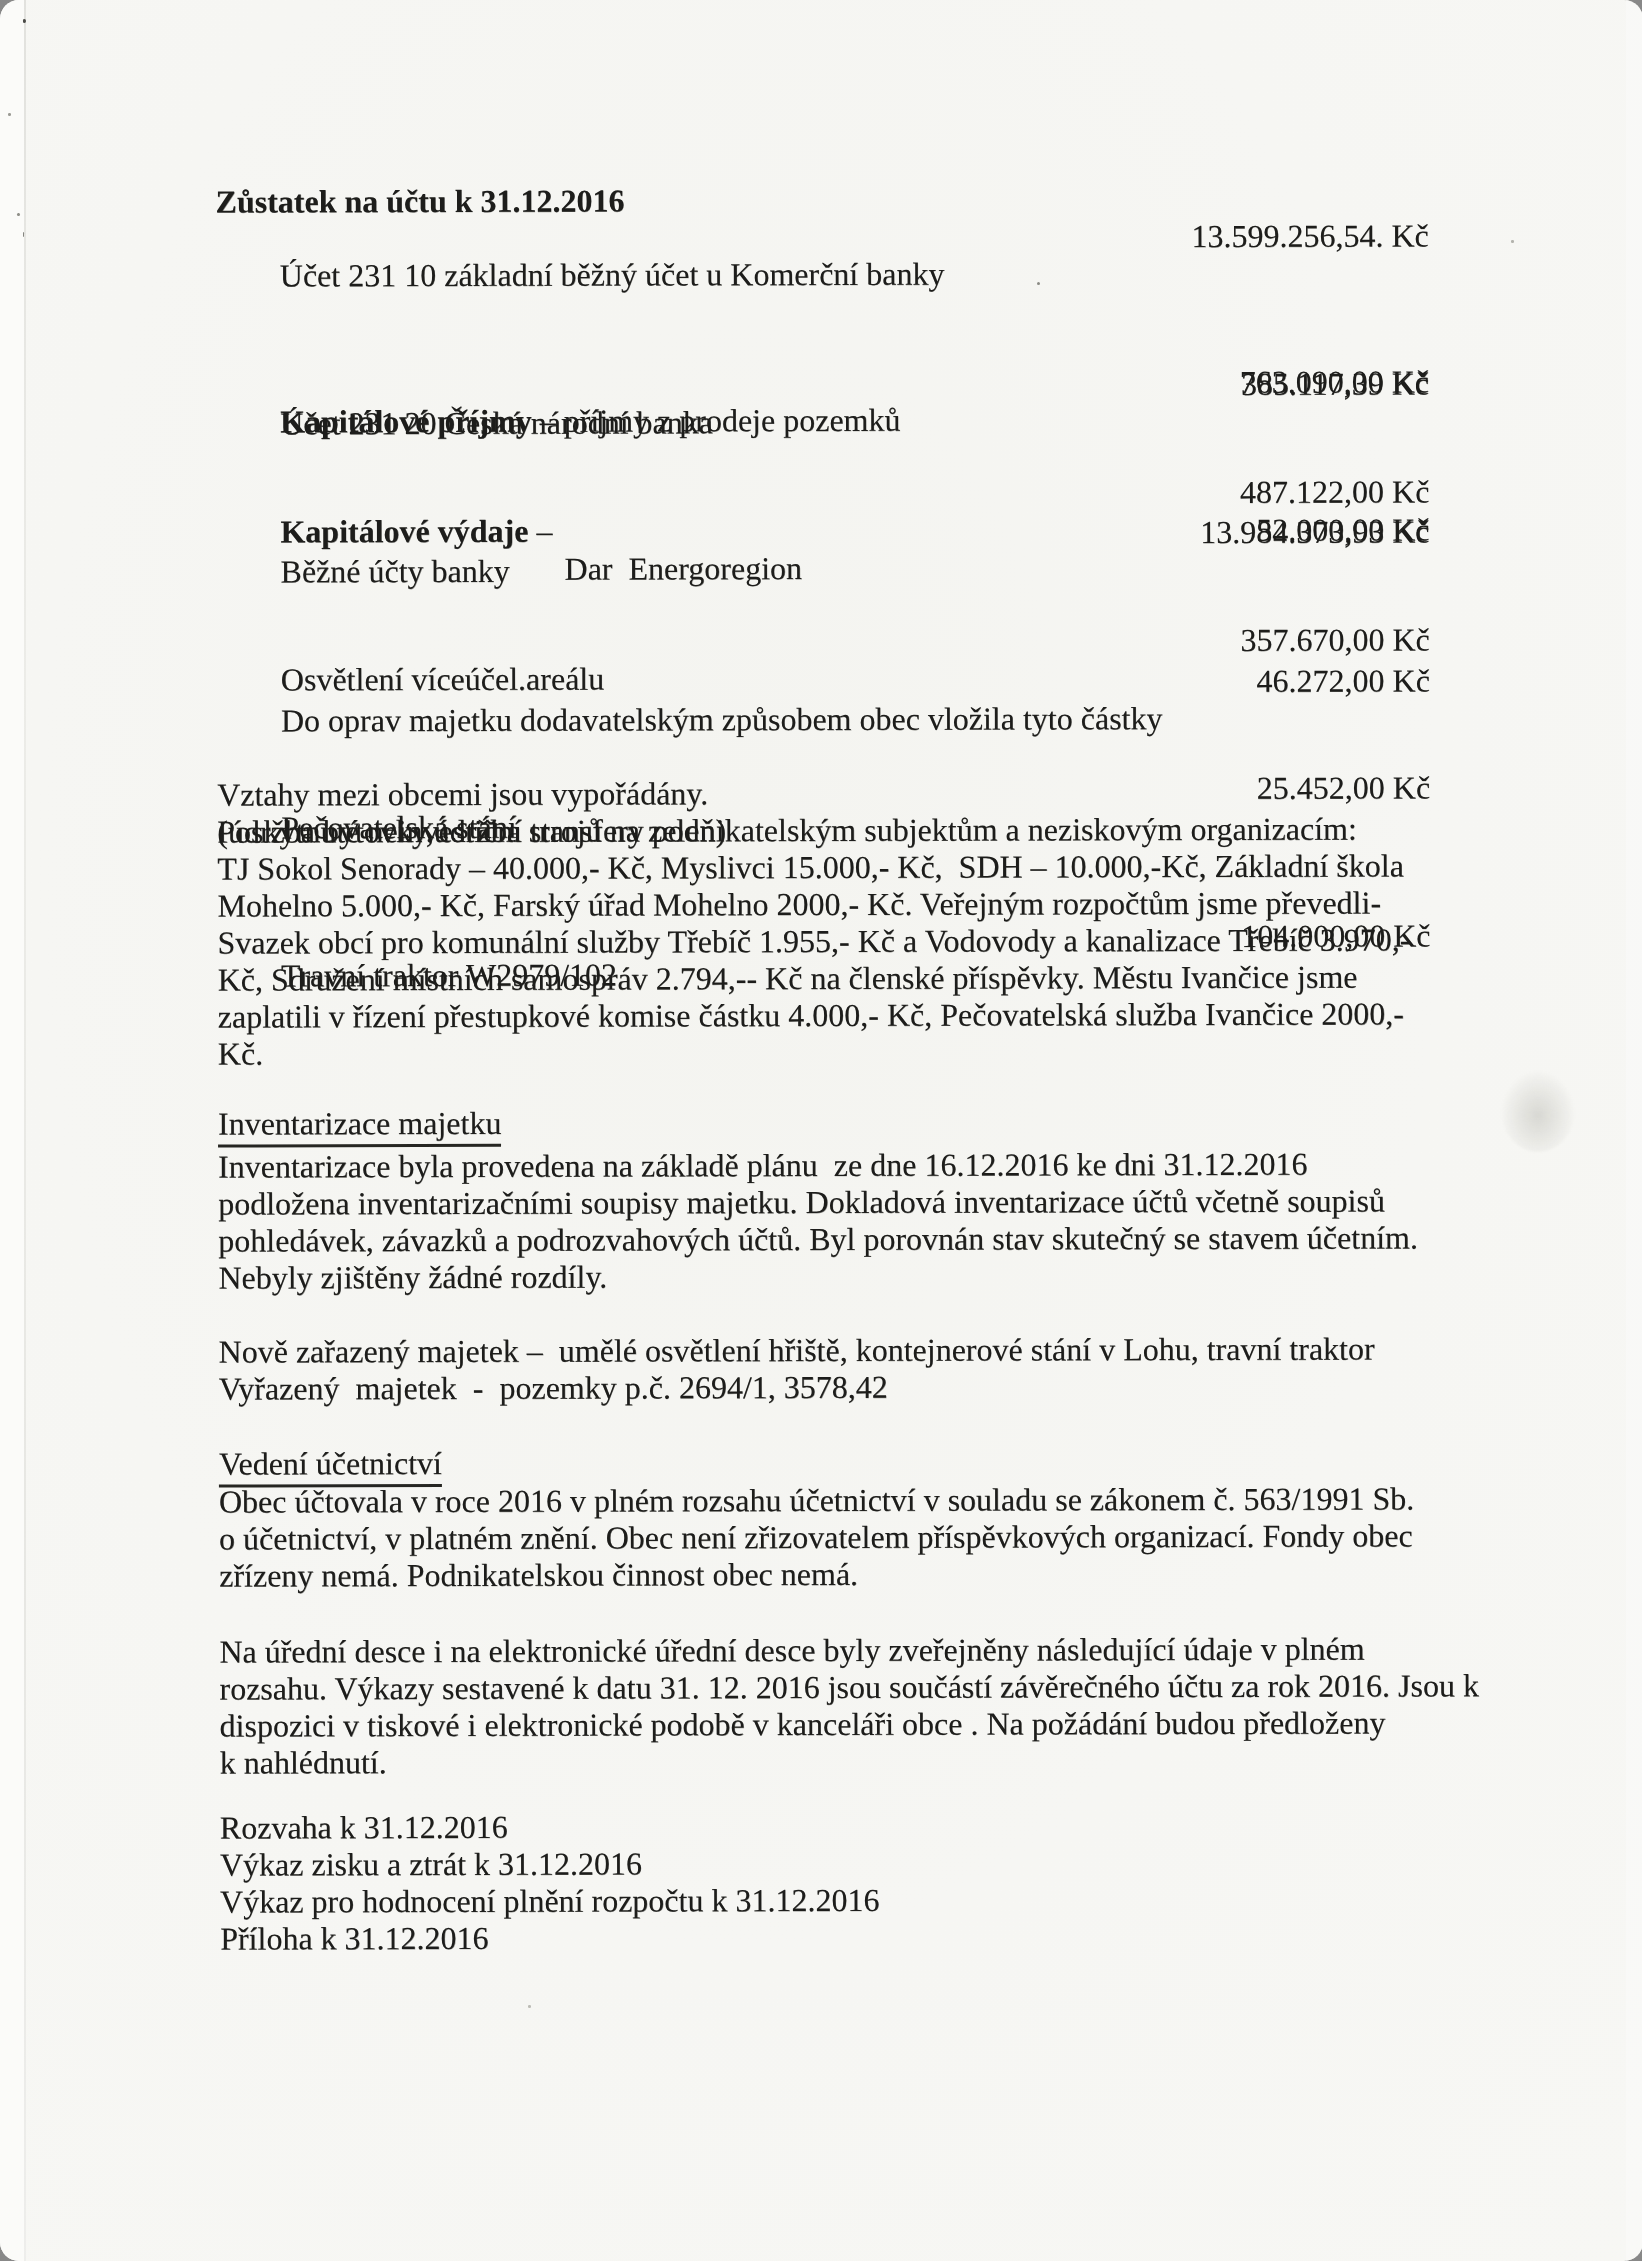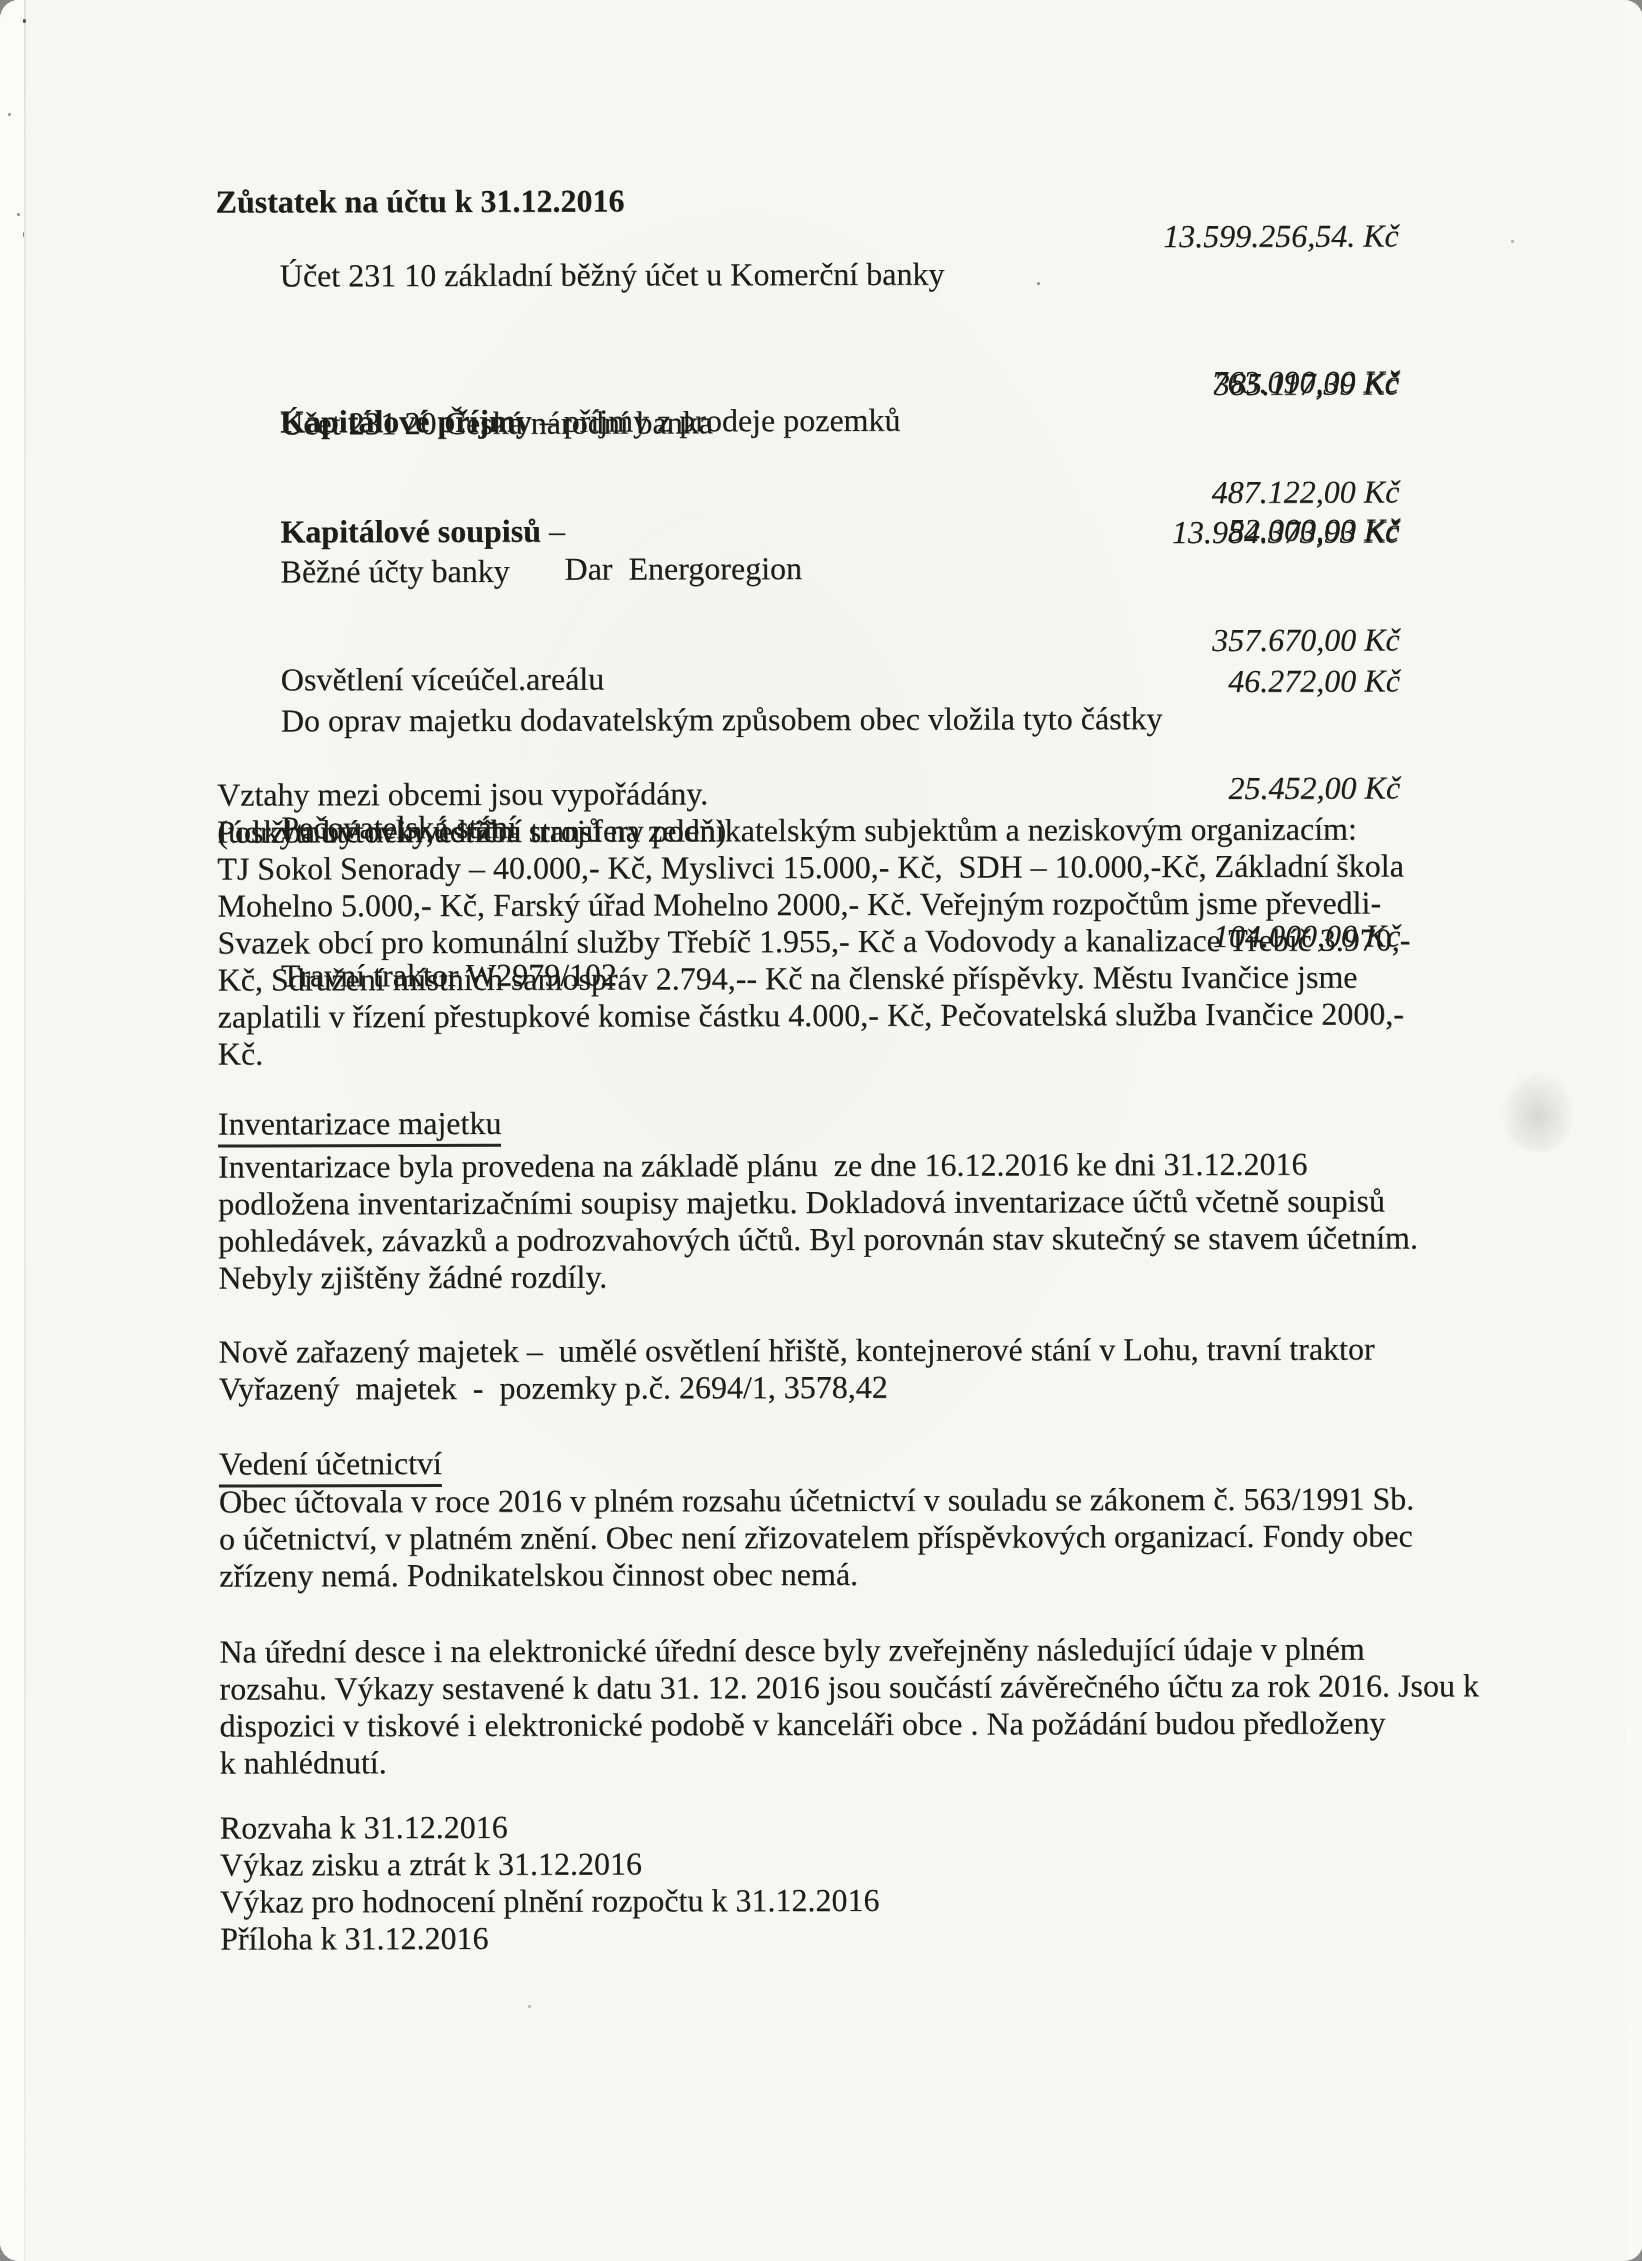--- a/index.html
+++ b/index.html
@@ -52,21 +52,21 @@
     text-shadow: 0.3px 0.4px 0.5px rgba(40,40,36,0.5);
   }
   .sec { position: absolute; left: 0; right: 0; }
   .line, .row {
     padding-left: 218px;
     font-size: 32px;
     line-height: 37px;
     white-space: pre;
   }
   .row { position: relative; }
-  .amt { position: absolute; right: 242px; top: 0; white-space: pre; font-style: italic; }
+  .amt { position: absolute; right: 212px; top: 0; white-space: pre; }
   b { font-weight: 700; }
   .u {
     display: inline-block;
     font-weight: 400;
     padding-bottom: 1.9px;
     border-bottom: 3.2px solid #262622;
   }
   .indent-1 { padding-left: 502px; }
 
   #sec-balance      { top: 182px; }
@@ -123,21 +123,21 @@
         <span class="amt">763.090,00 Kč</span>
       </div>
       <div class="row indent-1">
         <span>Dar  Energoregion</span>
         <span class="amt">52.000,00 Kč</span>
       </div>
     </div>
 
     <div class="sec" id="sec-capexp">
       <div class="row">
-        <span><b>Kapitálové soupisů</b><span> –</span></span>
+        <span><b>Kapitálové výdaje</b><span> –</span></span>
         <span class="amt">487.122,00 Kč</span>
       </div>
       <div class="row">
         <span>Osvětlení víceúčel.areálu</span>
         <span class="amt">357.670,00 Kč</span>
       </div>
       <div class="row">
         <span>Pečovatelská stání</span>
         <span class="amt">25.452,00 Kč</span>
       </div>

